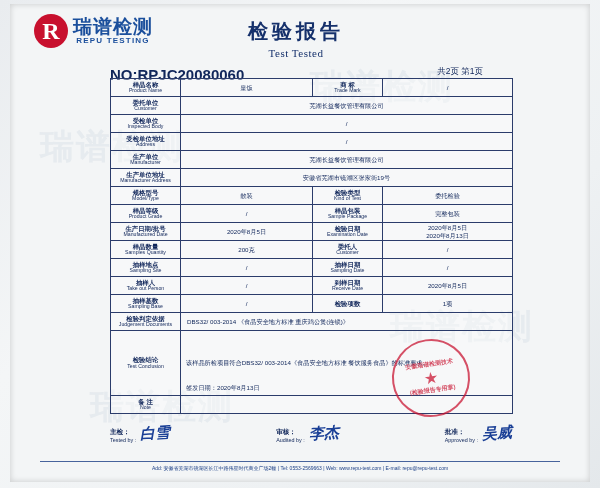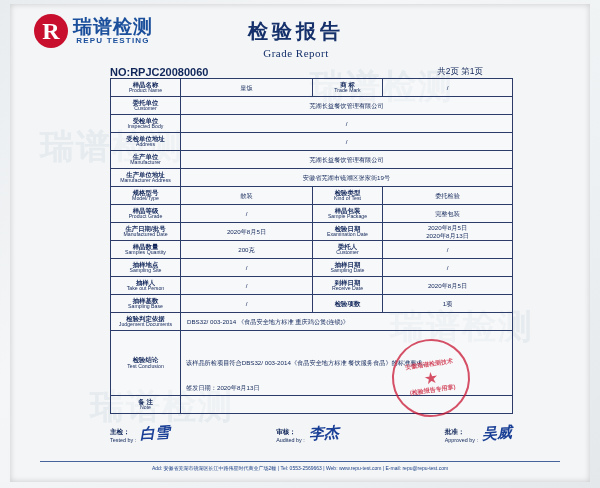--- a/index.html
+++ b/index.html
@@ -62,21 +62,21 @@
     font-size:20px;font-weight:bold;color:#15306b;
     letter-spacing:4px;
     font-family:"Liberation Serif", serif;
   }
   .title-en{
     font-size:11px;color:#15306b;margin-top:2px;letter-spacing:.5px;
     font-family:"Liberation Serif", serif;
   }
   .docno{
     position:absolute;left:100px;top:62px;
-    font-size:11px;color:#10265a;font-weight:bold;
+    font-size:15px;color:#10265a;font-weight:bold;
   }
   .pageno{
     position:absolute;right:107px;top:62px;
     font-size:8.5px;color:#10265a;
   }
 
   
   table.rep{
     position:absolute;left:100px;top:74px;
     width:402px;
@@ -171,21 +171,21 @@
     <div class="logo">
       <div class="logo-mark">R</div>
       <div class="logo-text">
         <div class="logo-cn">瑞谱检测</div>
         <div class="logo-en">REPU TESTING</div>
       </div>
     </div>
 
     <div class="title-block">
       <div class="title-cn">检验报告</div>
-      <div class="title-en">Grade Report</div>
+      <div class="title-en">Test Tested</div>
     </div>
 
     <div class="docno">NO:RPJC20080060</div>
     <div class="pageno">共2页 第1页</div>
 
     <table class="rep">
       <colgroup>
         <col style="width:70px">
           <col style="width:132px">
         <col style="width:70px">

